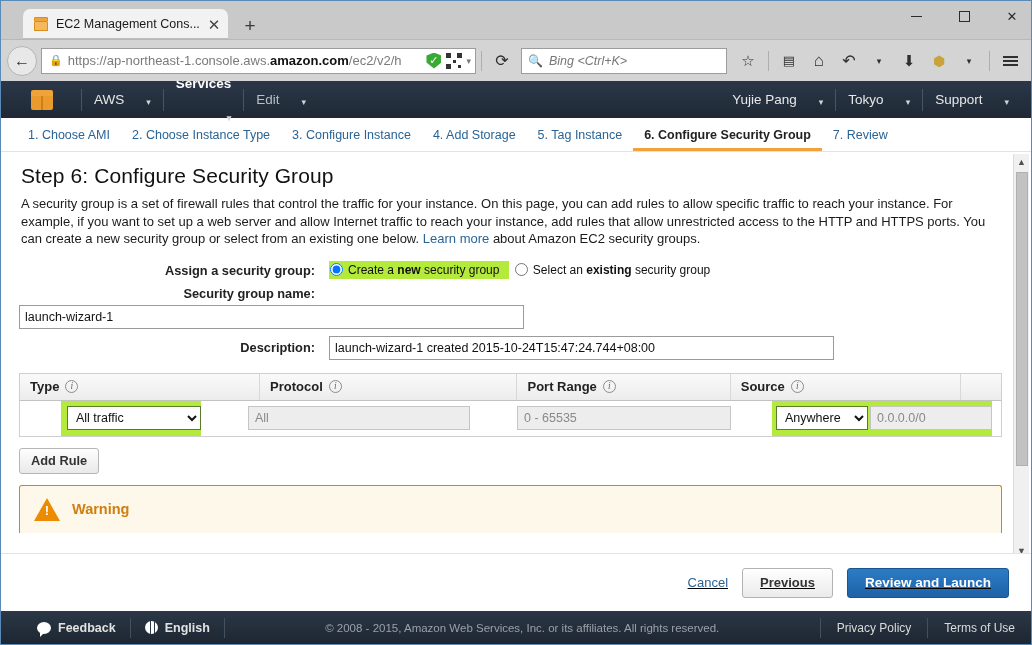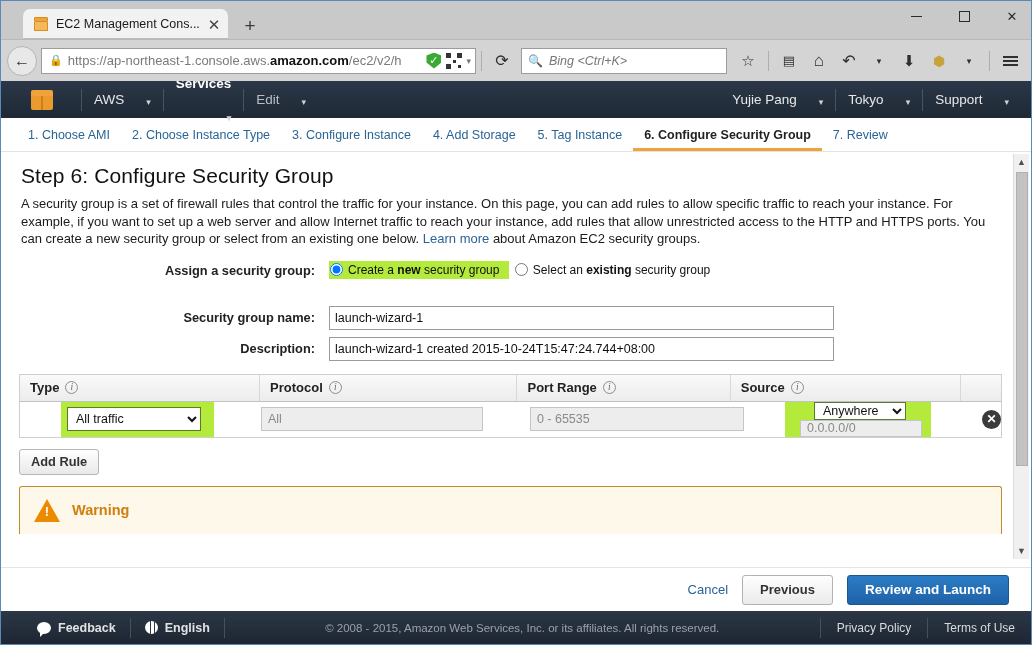--- a/index.html
+++ b/index.html
@@ -300,24 +300,24 @@
     font-size: 9px; color: #505050; background: #f0f0f0; cursor: pointer;
   }
   .cscroll .thumb {
     position: absolute; left: 2px; right: 1px; top: 18px; height: 294px;
     background: #c2c2c2; border: 1px solid #b0b0b0; cursor: pointer;
   }
   .cscroll .arr.down { position: absolute; bottom: 0; left: 0; right: 0; }
 
   
   .footer {
-    position: absolute; left: 0; right: 0; bottom: 33px; height: 44px;
+    position: absolute; left: 0; right: 0; bottom: 33px; height: 58px;
     background: #fff; border-top: 1px solid #e4e4e4;
     display: flex; align-items: center; justify-content: flex-end;
-    padding-right: 22px; gap: 14px;
+    padding-right: 22px; gap: 14px; text-decoration: underline;
   }
   .lnk-cancel { font-size: 13px; color: #2a6496; cursor: pointer; }
   .btn-prev {
     height: 30px; padding: 0 17px; font-size: 13px; font-weight: bold;
     color: #333; background: linear-gradient(#fefefe, #ebebeb);
     border: 1px solid #b2b2b2; border-radius: 3px; cursor: pointer;
     font-family: "Liberation Sans", sans-serif;
   }
   .btn-launch {
     height: 30px; padding: 0 17px; font-size: 13.5px; font-weight: bold;
@@ -479,21 +479,21 @@
             <input type="radio" name="sg" checked="" style="">
             <span class="radio-label"><span>Create a </span><b>new</b><span> security group</span></span>
           </div>
           <div class="radio-wrap" style="margin-top:2px;">
             <input type="radio" name="sg" style="">
             <span class="radio-label"><span>Select an </span><b>existing</b><span> security group</span></span>
           </div>
         </div>
       </div>
 
-      <div class="form-row" style="margin-top:24px;">
+      <div class="form-row" style="margin-top:0;flex-direction:column;">
         <div class="form-label">Security group name:</div>
         <input class="txtinput" value="launch-wizard-1" style="">
       </div>
 
       <div class="form-row" style="margin-top:7px;">
         <div class="form-label">Description:</div>
         <input class="txtinput" value="launch-wizard-1 created 2015-10-24T15:47:24.744+08:00" style="">
       </div>
 
       
@@ -523,21 +523,21 @@
             <select class="rulesel wide">
               <option>All traffic</option>
             </select>
           </div>
           <div class="td col-proto">
             <div class="ro-input" style="width:222px;">All</div>
           </div>
           <div class="td col-port">
             <div class="ro-input" style="width:214px;">0 - 65535</div>
           </div>
-          <div class="td col-src hl-cell" style="padding-left:4px;flex-direction:column;">
+          <div class="td col-src hl-cell" style="padding-left:4px;">
             <select class="rulesel narrow">
               <option>Anywhere</option>
             </select>
             <div class="ro-input" style="width:122px;margin-left:2px;">0.0.0.0/0</div>
           </div>
           <div class="td col-del" style="padding-left:0;">
             <div class="delbtn">✕</div>
           </div>
         </div>
       </div>

